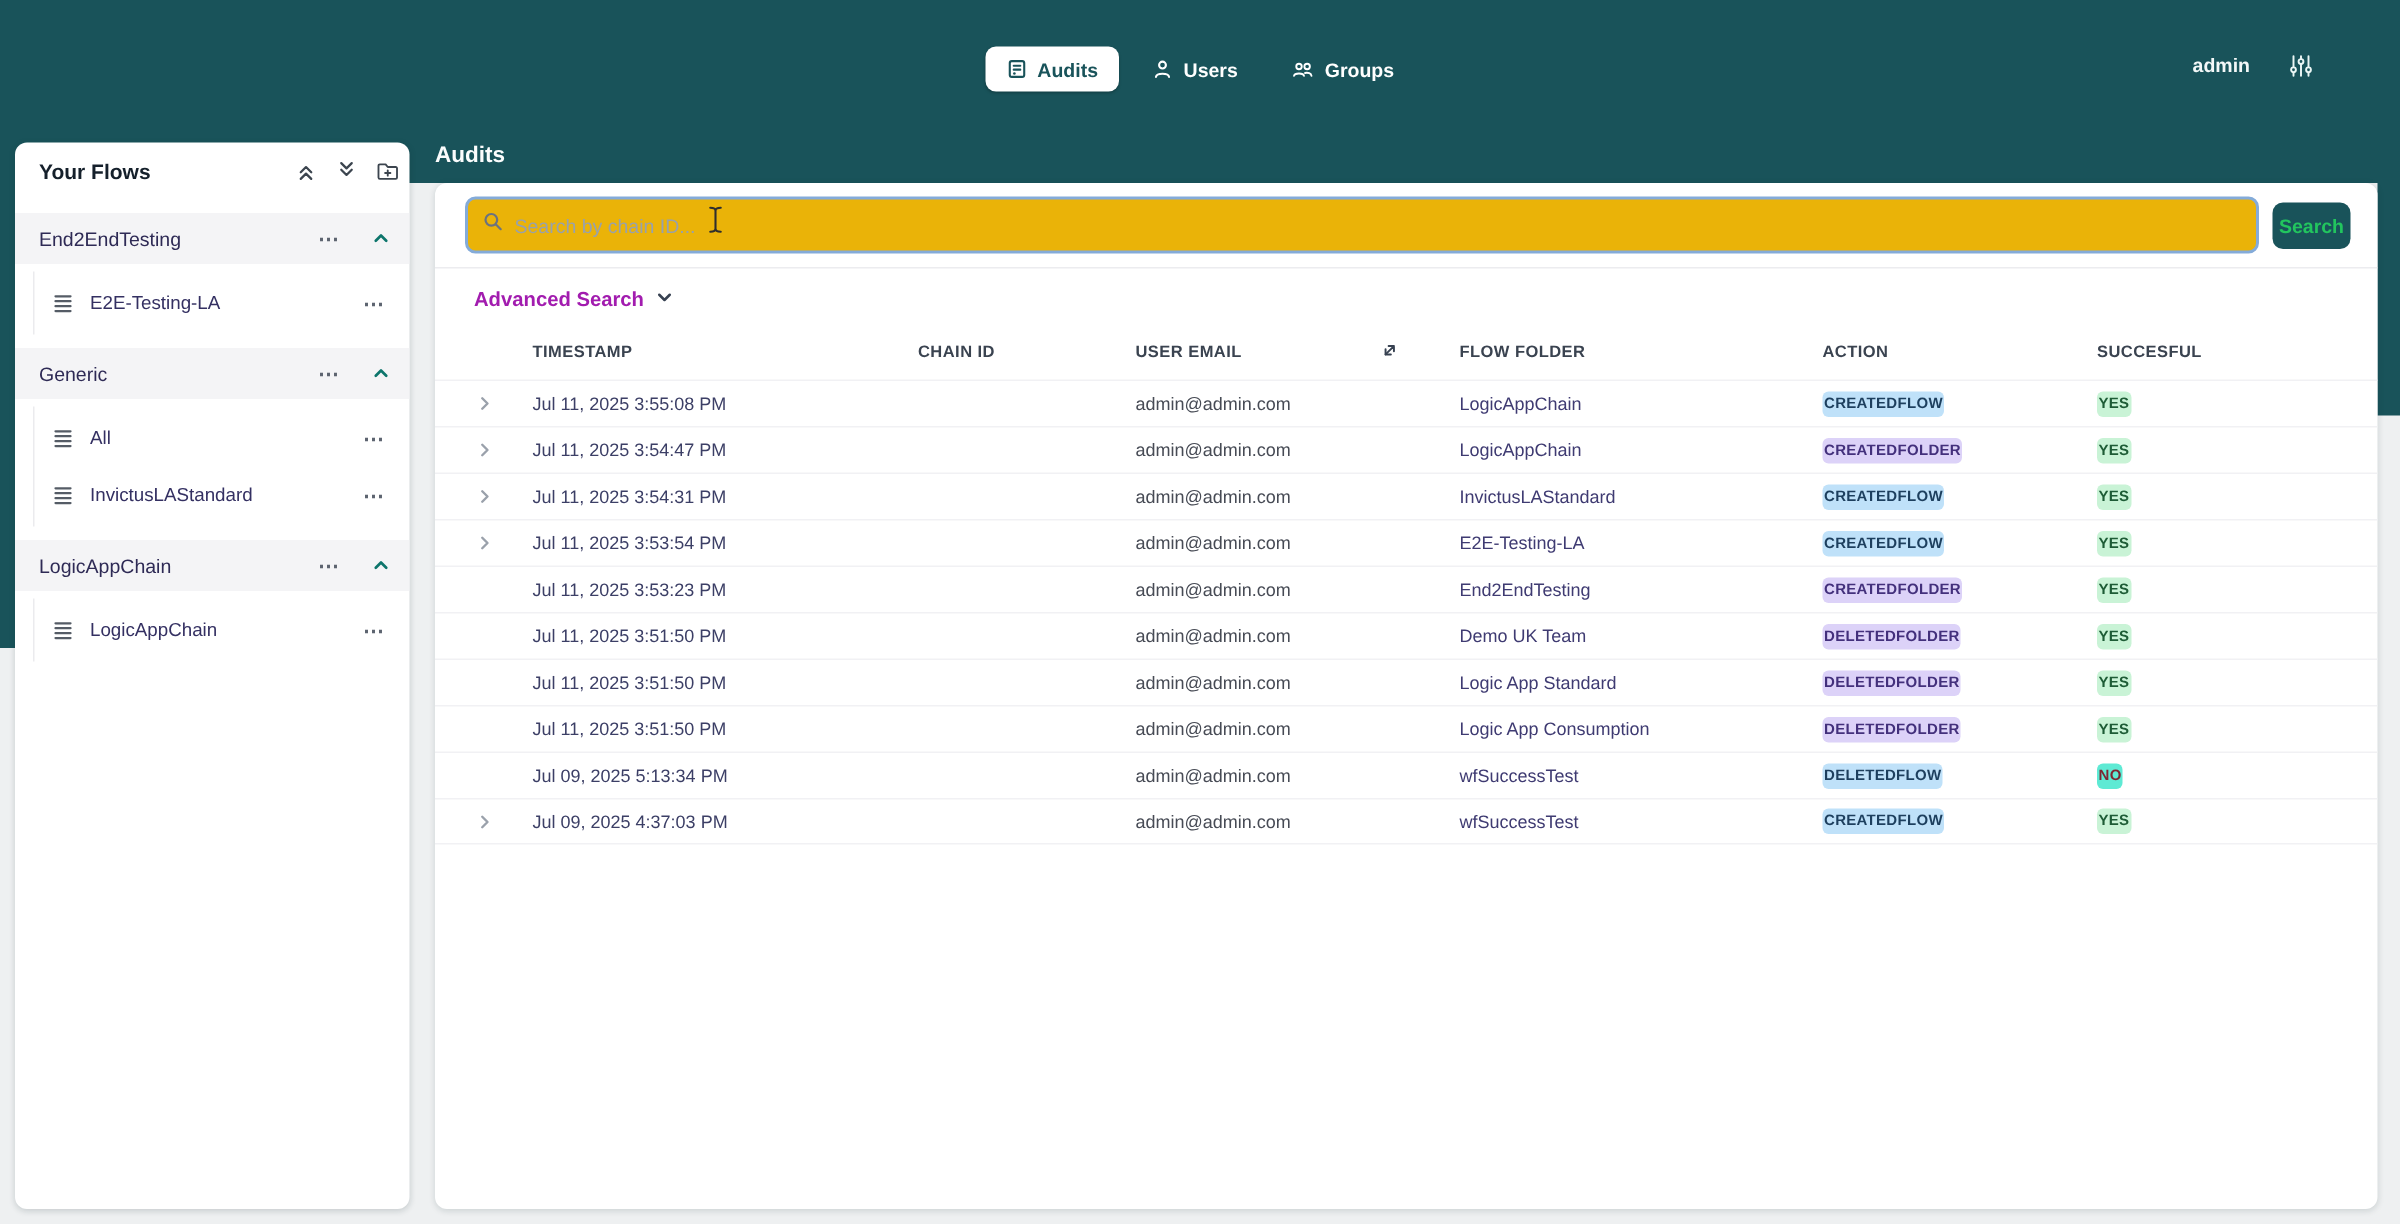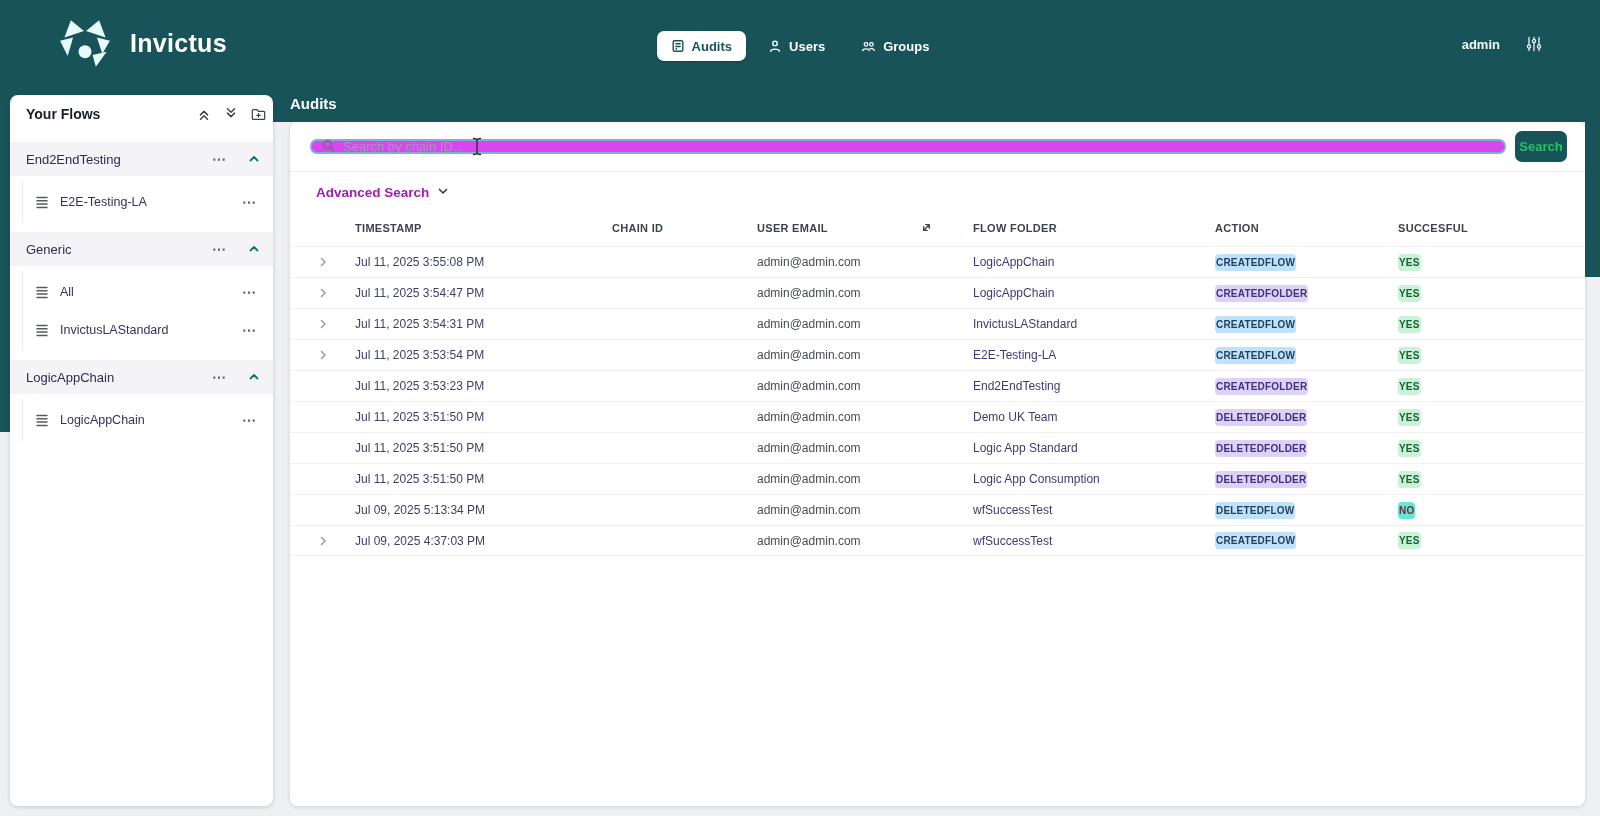--- a/index.html
+++ b/index.html
@@ -18,21 +18,21 @@
   
   .app-header { position:absolute; left:0; top:0; width:1600px; height:92px; color:#fff; }
   .brand { position:absolute; left:56px; top:17px; display:flex; align-items:center; gap:16px; }
   .brand-logo svg { display:block; }
   .brand-title { font-size:25px; font-weight:bold; letter-spacing:.3px; }
   .main-nav { position:absolute; left:0; top:31px; width:100%; display:flex; justify-content:center; gap:8px; }
   .nav-item { display:flex; align-items:center; gap:7px; height:30px; padding:0 14px;
               border-radius:7px; font-size:13px; font-weight:bold; color:#fff; cursor:pointer; }
   .nav-item.active { background:#ffffff; color:#19535a; box-shadow:0 1px 2px rgba(0,0,0,.25); }
   .nav-item svg { display:block; }
-  .header-right { position:absolute; right:58px; top:36px; display:flex; align-items:center; gap:26px; }
+  .header-right { position:absolute; right:58px; top:36px; display:flex; align-items:flex-start; gap:26px; }
   .user-name { font-size:13px; font-weight:bold; color:#f3f8f8; }
   .sliders { cursor:pointer; display:flex; }
 
   
   .sidebar { position:absolute; left:10px; top:95px; width:263px; height:711px;
              background:#fff; border-radius:8px; box-shadow:0 1px 4px rgba(15,40,44,.18); overflow:hidden; }
   .sidebar-header { display:flex; align-items:center; height:38px; padding:0 7px 0 16px; }
   .sidebar-title { flex:1; font-size:14px; font-weight:bold; color:#15202b; }
   .sidebar-tools { display:flex; align-items:center; gap:13px; color:#3c454f; }
   .tool-icon { cursor:pointer; display:flex; }
@@ -45,22 +45,22 @@
   .folder-children { margin:5px 0 2px 12px; border-left:1px solid #ebebee; padding:2px 16px 2px 0; }
   .flow-item { display:flex; align-items:center; gap:11px; height:38px; padding-left:12px; cursor:pointer; }
   .flow-item-label { flex:1; font-size:12.5px; color:#343062; }
   .stack-icon { display:flex; }
 
   
   .page-title { position:absolute; left:290px; top:95px; font-size:15px; color:#fbfdfd; }
   .content-card { position:absolute; left:290px; top:122px; width:1295px; height:684px;
                   background:#fff; border-radius:8px; box-shadow:0 1px 4px rgba(15,40,44,.15); overflow:hidden; }
   .search-row { display:flex; align-items:center; gap:9px; padding:9px 18px 9px 20px; }
-  .search-box { flex:1; height:15px; border:2px solid #84abd9; border-radius:7px;
-                display:flex; align-items:center; gap:8px; padding:0 10px; background:#d946ef; }
+  .search-box { flex:1; height:38px; border:2px solid #84abd9; border-radius:7px;
+                display:flex; align-items:center; gap:8px; padding:0 10px; background:#eab308; }
   .search-box input { flex:1; border:none; outline:none; font-size:13px; color:#1f2937;
                       font-family:"Liberation Sans", sans-serif; background:transparent; }
   .search-box input::placeholder { color:#98a1ac; }
   .search-btn { width:52px; height:31px; background:#19535a; color:#22c55e; border:none; border-radius:7px;
                 font-size:13px; font-weight:bold; font-family:"Liberation Sans", sans-serif; cursor:pointer; }
   .card-divider { border-top:1px solid #ececef; }
   .advanced-row { display:flex; align-items:center; gap:8px; margin:13px 0 10px 26px;
                   font-size:13.5px; font-weight:bold; color:#a21caf; cursor:pointer; width:fit-content; }
 
   .audit-table { margin-top:4px; }
@@ -81,33 +81,20 @@
   .ibeam { position:absolute; left:471px; top:137px; }
 </style>
 </head>
 <body>
 
 <div class="bg-top"></div>
 <div class="bg-left"></div>
 <div class="bg-right"></div>
 
 <header class="app-header">
-  <div class="brand">
-    <span class="brand-logo">
-      <svg width="58" height="52" viewBox="0 0 52 48" fill="#e9fbf8">
-        <polygon points="13,3 25,13 7,19"></polygon>
-        <polygon points="39,3 27,13 45,19"></polygon>
-        <polygon points="3,22 15,19 10,36"></polygon>
-        <polygon points="49,22 37,19 42,34"></polygon>
-        <circle cx="26" cy="32" r="6"></circle>
-        <polygon points="33,35 46,32 36,46"></polygon>
-      </svg>
-    </span>
-    <span class="brand-title">Invictus</span>
-  </div>
 
   <nav class="main-nav">
     <div class="nav-item active">
       <span>
         <svg width="14" height="14" viewBox="0 0 16 16" fill="none" stroke="currentColor" stroke-width="1.6" stroke-linecap="round" stroke-linejoin="round">
           <rect x="2.5" y="2" width="11" height="12" rx="1.5"></rect>
           <path d="M5.5 5.5h5M5.5 8.5h5"></path>
           <circle cx="6" cy="11.4" r="1" fill="currentColor" stroke="none"></circle>
         </svg>
       </span>

